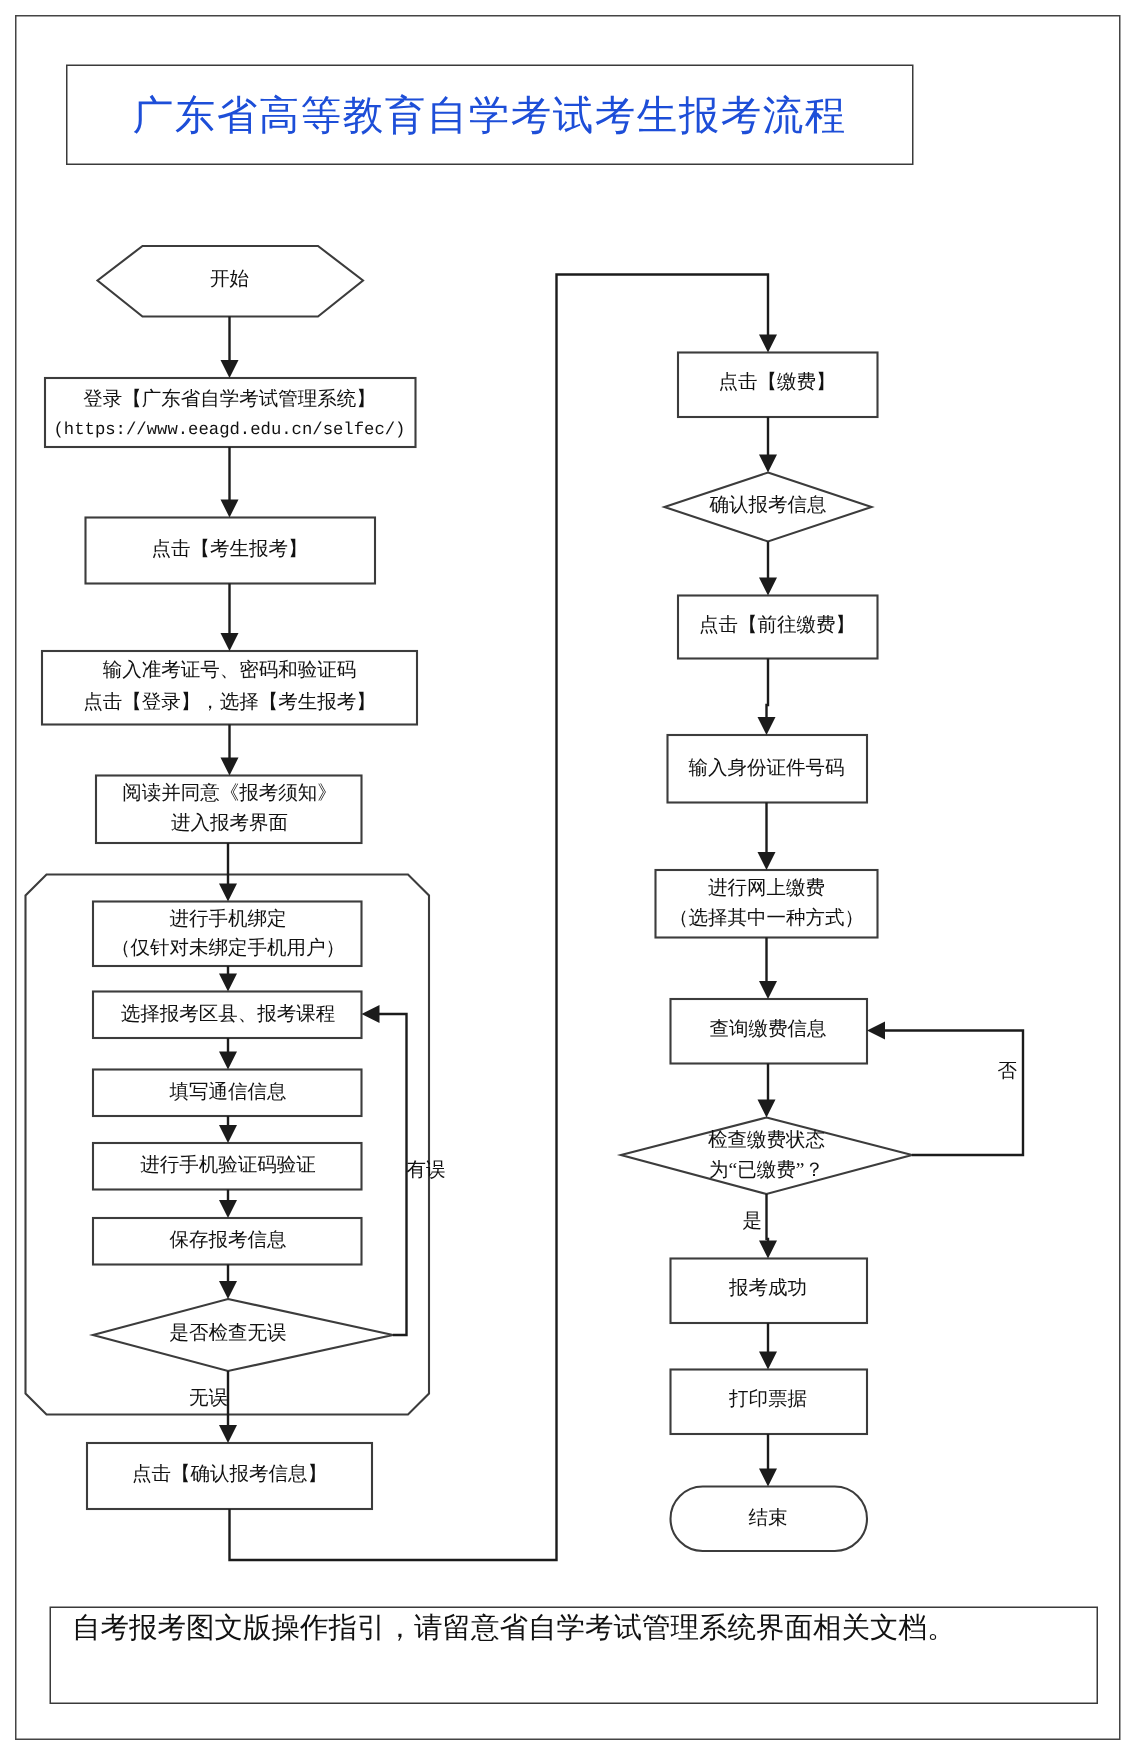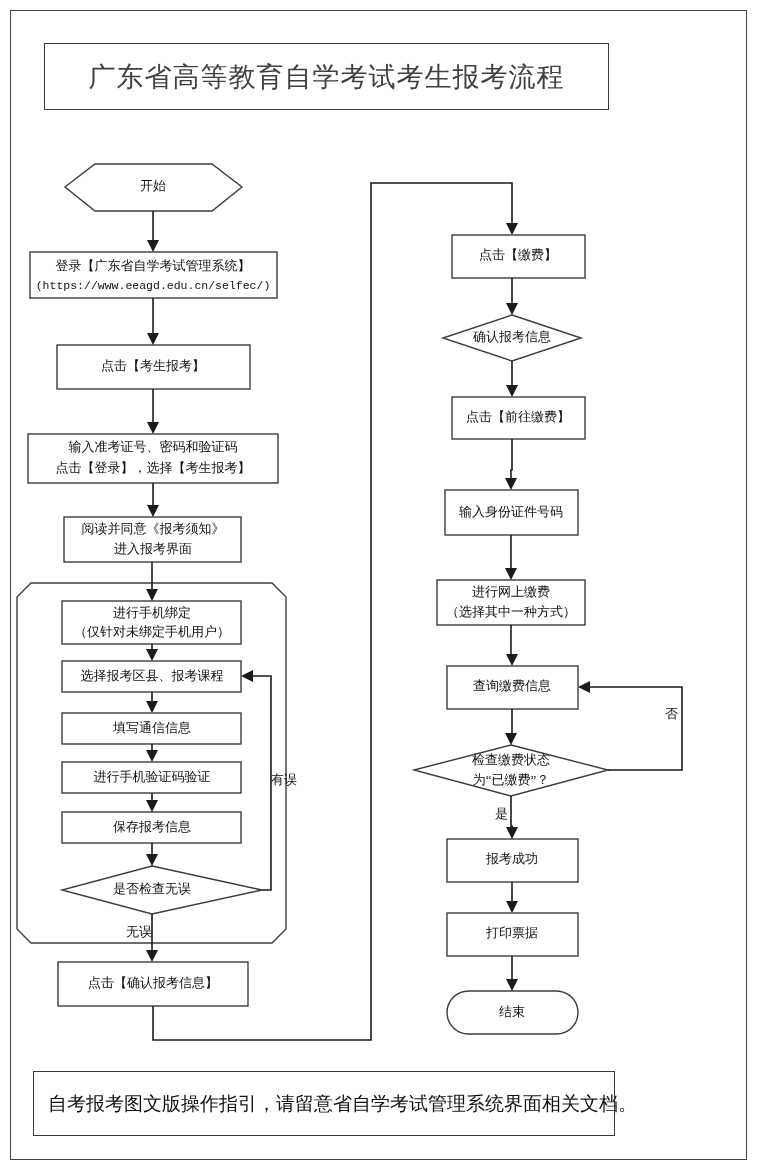--- a/index.html
+++ b/index.html
@@ -35,34 +35,33 @@
     height: 67px;
     border: 1px solid #3a3a3a;
     box-sizing: border-box;
     display: flex;
     align-items: center;
     justify-content: center;
   }
   .title-text {
     font-size: 27px;
     letter-spacing: 1px;
-    color: #404040;
+    color: #1d4ed8;
     font-family: "Liberation Serif", "DejaVu Serif", serif;
     font-weight: normal;
     white-space: nowrap;
   }
   .footer-box {
     position: absolute;
     left: 33px; top: 1071px;
-    width: 582px;
+    width: 699px;
     height: 65px;
     border: 1px solid #3a3a3a;
     box-sizing: border-box;
     display: flex;
-    align-items: center;
     padding-left: 14px;
   }
   .footer-text {
     font-size: 19px;
     color: #111;
     white-space: nowrap;
   }
   svg.flow {
     position: absolute;
     left: 0; top: 0;

